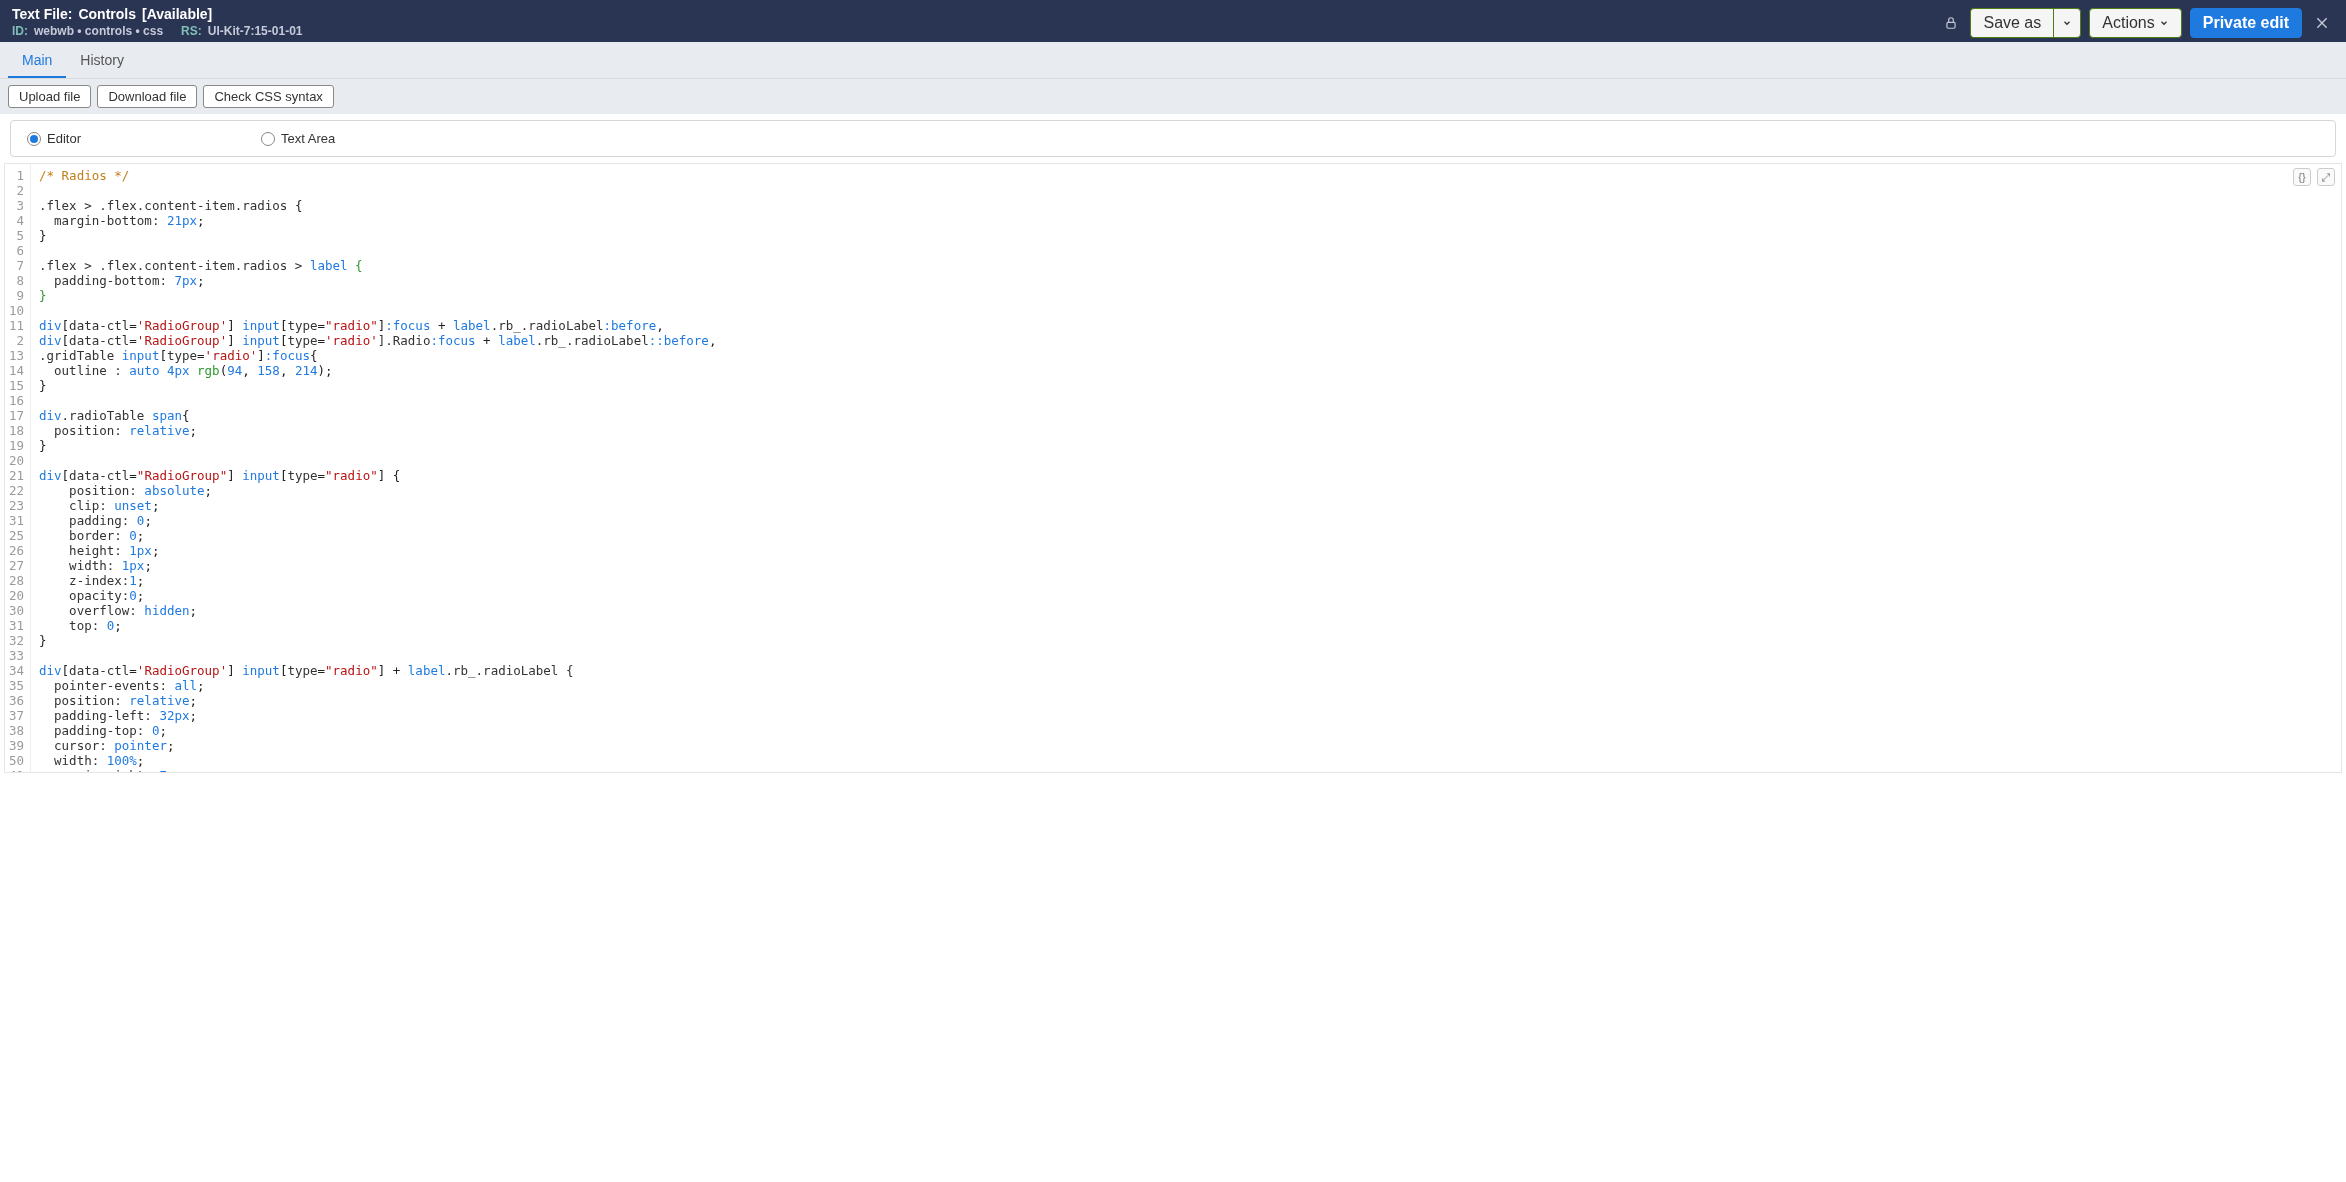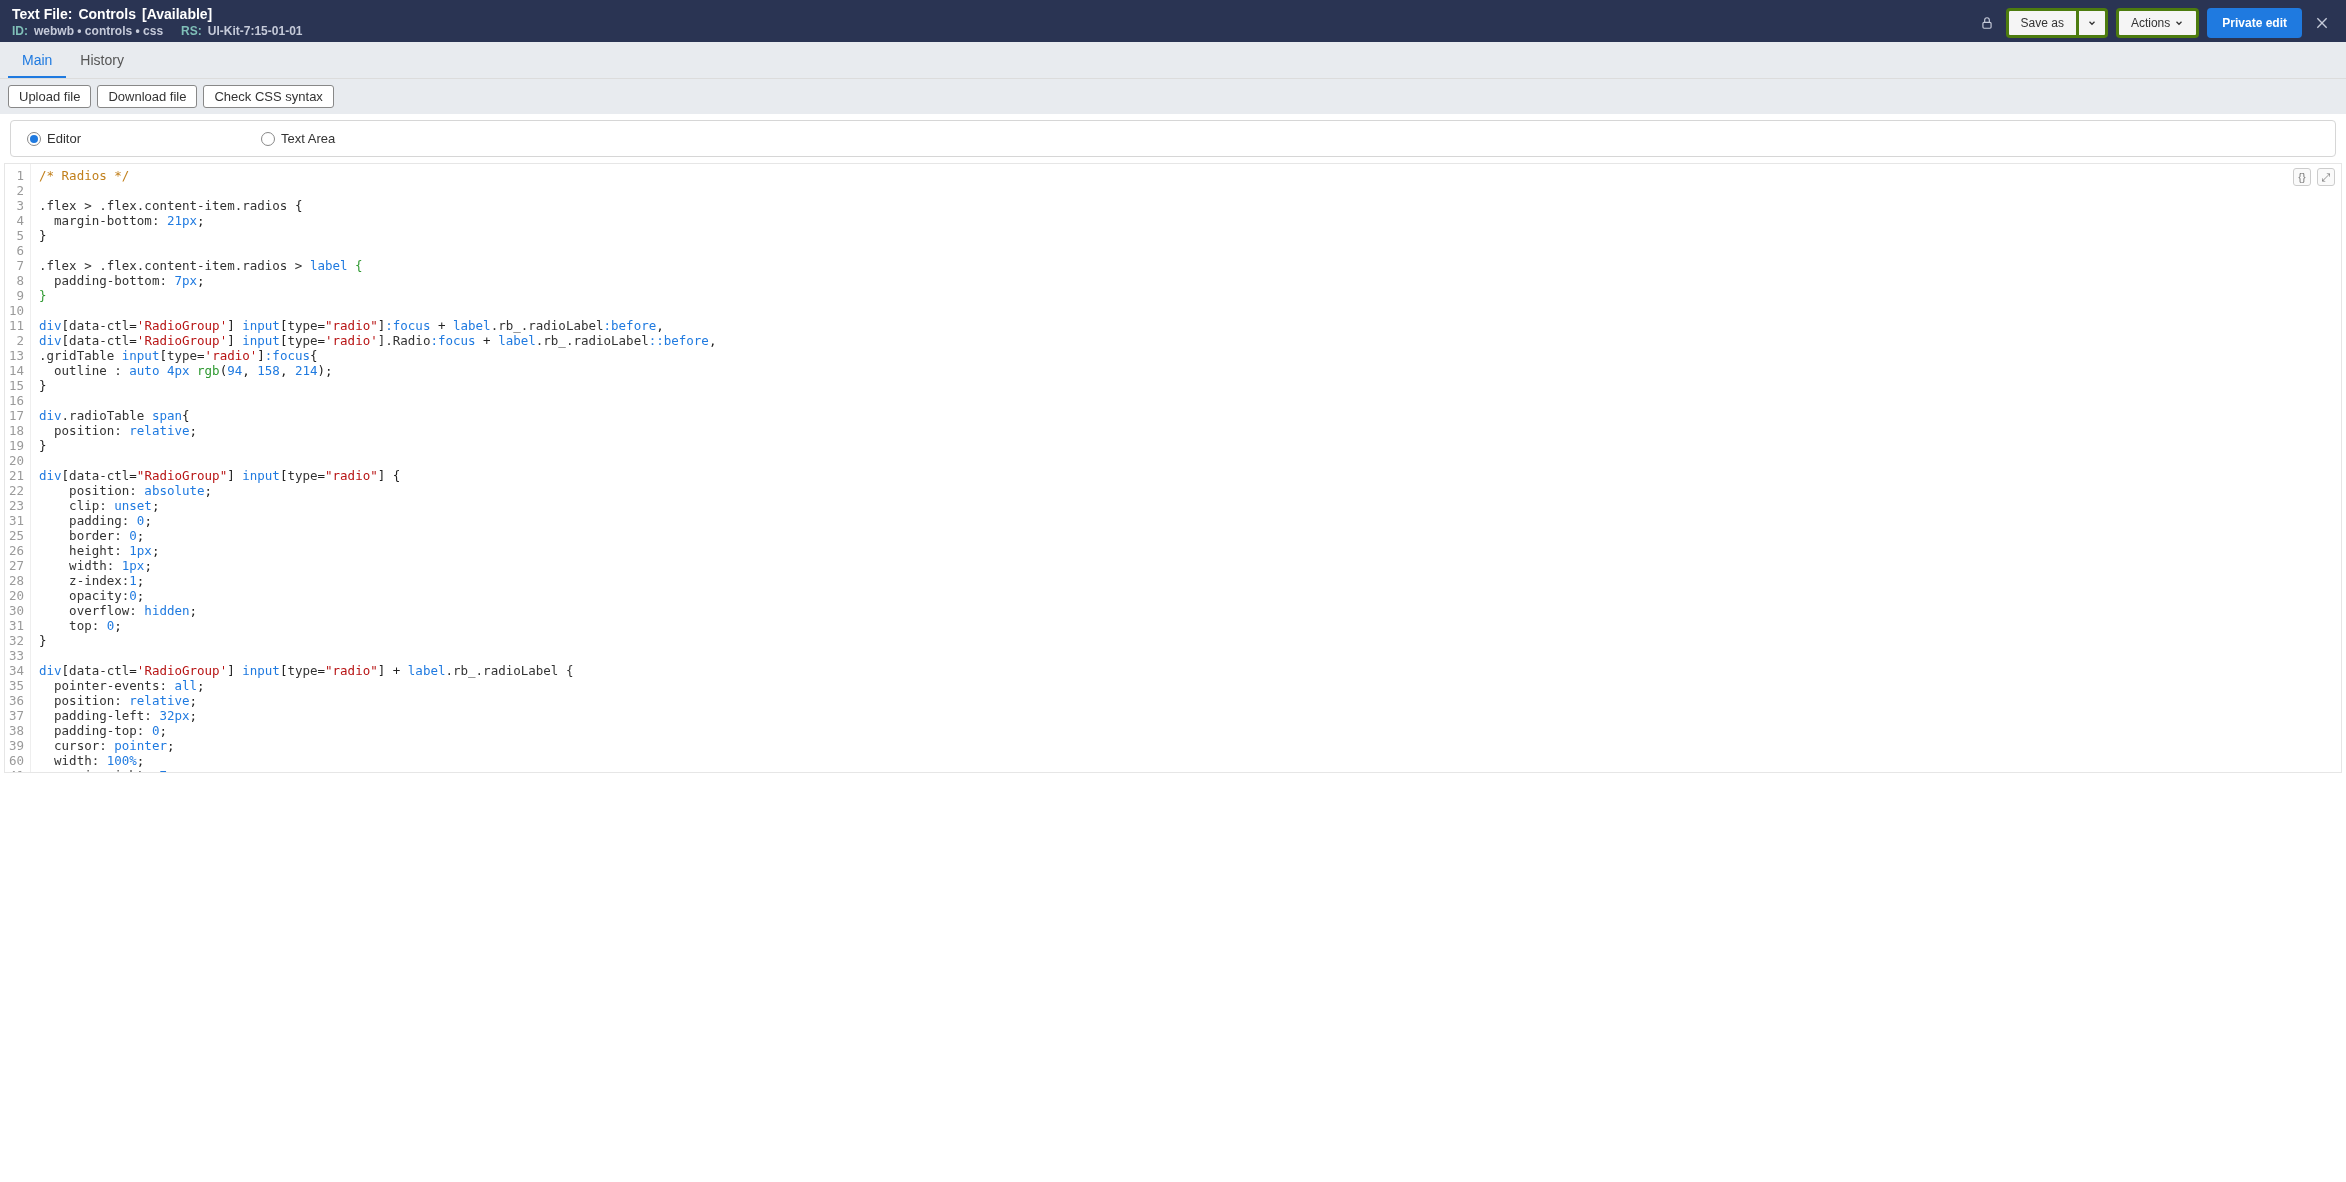--- a/index.html
+++ b/index.html
@@ -18,25 +18,25 @@
 .title-prefix { font-weight: bold; }
 .title-name { font-weight: bold; }
 .title-status { font-weight: bold; }
 .meta-row { display: flex; align-items: center; gap: 6px; font-size: 12px; color: #b8c0d6; }
 .meta-label { color: #7fbfb8; font-weight: bold; }
 .meta-value { color: #c5cad9; font-weight: bold; }
 
 .header-right { display: flex; align-items: center; gap: 8px; padding-top: 2px; }
 .btn {
   border-radius: 4px;
-  border: 3px solid #4d7c0f;
+  border: 1px solid #4d7c0f;
   background: #f5f5f5;
   color: #333;
   padding: 5px 12px;
-  font-size: 12px;
+  font-size: 16px;
   cursor: pointer;
   display: inline-flex;
   align-items: center;
   gap: 4px;
 }
 .btn-group { display: inline-flex; }
 .btn-group .btn:first-child { border-top-right-radius: 0; border-bottom-right-radius: 0; border-right: none; }
 .btn-group .btn:last-child { border-top-left-radius: 0; border-bottom-left-radius: 0; padding: 5px 8px; }
 .btn-primary { background: #1f7ae0; border-color: #1f7ae0; color: #fff; font-weight: bold; }
 .icon-btn { color: #c5cad9; cursor: pointer; padding: 4px; display: inline-flex; }
@@ -252,18 +252,18 @@
         <div>30</div>
         <div>31</div>
         <div>32</div>
         <div>33</div>
         <div>34</div>
         <div>35</div>
         <div>36</div>
         <div>37</div>
         <div>38</div>
         <div>39</div>
-        <div>60</div>
+        <div>50</div>
         <div>41</div>
       </div>
     <div class="code" id="code"><div class="line"><span class="c-comment">/* Radios */</span></div><div class="line">&nbsp;</div><div class="line"><span class="c-var">.flex &gt; .flex.content-item.radios </span><span class="c-punc">{</span></div><div class="line"><span class="c-prop">  margin-bottom: </span><span class="c-num">21px</span><span class="c-punc">;</span></div><div class="line"><span class="c-punc">}</span></div><div class="line">&nbsp;</div><div class="line"><span class="c-var">.flex &gt; .flex.content-item.radios &gt; </span><span class="c-tag">label</span><span> </span><span class="c-brace-green">{</span></div><div class="line"><span class="c-prop">  padding-bottom: </span><span class="c-num">7px</span><span class="c-punc">;</span></div><div class="line"><span class="c-brace-green">}</span></div><div class="line">&nbsp;</div><div class="line"><span class="c-tag">div</span><span class="c-punc">[</span><span class="c-attr">data-ctl</span><span class="c-punc">=</span><span class="c-string">'RadioGroup'</span><span class="c-punc">] </span><span class="c-tag">input</span><span class="c-punc">[</span><span class="c-attr">type</span><span class="c-punc">=</span><span class="c-string">"radio"</span><span class="c-punc">]</span><span class="c-pseudo">:focus</span><span class="c-punc"> + </span><span class="c-tag">label</span><span class="c-var">.rb_.radioLabel</span><span class="c-pseudo">:before</span><span class="c-punc">,</span></div><div class="line"><span class="c-tag">div</span><span class="c-punc">[</span><span class="c-attr">data-ctl</span><span class="c-punc">=</span><span class="c-string">'RadioGroup'</span><span class="c-punc">] </span><span class="c-tag">input</span><span class="c-punc">[</span><span class="c-attr">type</span><span class="c-punc">=</span><span class="c-string">'radio'</span><span class="c-var">].Radio</span><span class="c-pseudo">:focus</span><span class="c-punc"> + </span><span class="c-tag">label</span><span class="c-var">.rb_.radioLabel</span><span class="c-pseudo">::before</span><span class="c-punc">,</span></div><div class="line"><span class="c-var">.gridTable </span><span class="c-tag">input</span><span class="c-punc">[</span><span class="c-attr">type</span><span class="c-punc">=</span><span class="c-string">'radio'</span><span class="c-punc">]</span><span class="c-pseudo">:focus</span><span class="c-punc">{</span></div><div class="line"><span class="c-prop">  outline : </span><span class="c-keyword">auto</span><span> </span><span class="c-num">4px</span><span> </span><span class="c-green">rgb</span><span class="c-punc">(</span><span class="c-num">94</span><span class="c-punc">, </span><span class="c-num">158</span><span class="c-punc">, </span><span class="c-num">214</span><span class="c-punc">);</span></div><div class="line"><span class="c-punc">}</span></div><div class="line">&nbsp;</div><div class="line"><span class="c-tag">div</span><span class="c-var">.radioTable </span><span class="c-tag">span</span><span class="c-punc">{</span></div><div class="line"><span class="c-prop">  position: </span><span class="c-keyword">relative</span><span class="c-punc">;</span></div><div class="line"><span class="c-punc">}</span></div><div class="line">&nbsp;</div><div class="line"><span class="c-tag">div</span><span class="c-punc">[</span><span class="c-attr">data-ctl</span><span class="c-punc">=</span><span class="c-string">"RadioGroup"</span><span class="c-punc">] </span><span class="c-tag">input</span><span class="c-punc">[</span><span class="c-attr">type</span><span class="c-punc">=</span><span class="c-string">"radio"</span><span class="c-punc">] {</span></div><div class="line"><span class="c-prop">    position: </span><span class="c-keyword">absolute</span><span class="c-punc">;</span></div><div class="line"><span class="c-prop">    clip: </span><span class="c-keyword">unset</span><span class="c-punc">;</span></div><div class="line"><span class="c-prop">    padding: </span><span class="c-num">0</span><span class="c-punc">;</span></div><div class="line"><span class="c-prop">    border: </span><span class="c-num">0</span><span class="c-punc">;</span></div><div class="line"><span class="c-prop">    height: </span><span class="c-num">1px</span><span class="c-punc">;</span></div><div class="line"><span class="c-prop">    width: </span><span class="c-num">1px</span><span class="c-punc">;</span></div><div class="line"><span class="c-prop">    z-index:</span><span class="c-num">1</span><span class="c-punc">;</span></div><div class="line"><span class="c-prop">    opacity:</span><span class="c-num">0</span><span class="c-punc">;</span></div><div class="line"><span class="c-prop">    overflow: </span><span class="c-keyword">hidden</span><span class="c-punc">;</span></div><div class="line"><span class="c-prop">    top: </span><span class="c-num">0</span><span class="c-punc">;</span></div><div class="line"><span class="c-punc">}</span></div><div class="line">&nbsp;</div><div class="line"><span class="c-tag">div</span><span class="c-punc">[</span><span class="c-attr">data-ctl</span><span class="c-punc">=</span><span class="c-string">'RadioGroup'</span><span class="c-punc">] </span><span class="c-tag">input</span><span class="c-punc">[</span><span class="c-attr">type</span><span class="c-punc">=</span><span class="c-string">"radio"</span><span class="c-punc">] + </span><span class="c-tag">label</span><span class="c-var">.rb_.radioLabel {</span></div><div class="line"><span class="c-prop">  pointer-events: </span><span class="c-keyword">all</span><span class="c-punc">;</span></div><div class="line"><span class="c-prop">  position: </span><span class="c-keyword">relative</span><span class="c-punc">;</span></div><div class="line"><span class="c-prop">  padding-left: </span><span class="c-num">32px</span><span class="c-punc">;</span></div><div class="line"><span class="c-prop">  padding-top: </span><span class="c-num">0</span><span class="c-punc">;</span></div><div class="line"><span class="c-prop">  cursor: </span><span class="c-keyword">pointer</span><span class="c-punc">;</span></div><div class="line"><span class="c-prop">  width: </span><span class="c-num">100%</span><span class="c-punc">;</span></div><div class="line"><span class="c-prop">  margin-right: </span><span class="c-num">7px</span><span class="c-punc">;</span></div></div>
   </div>
 </div>
 
 </body></html>

